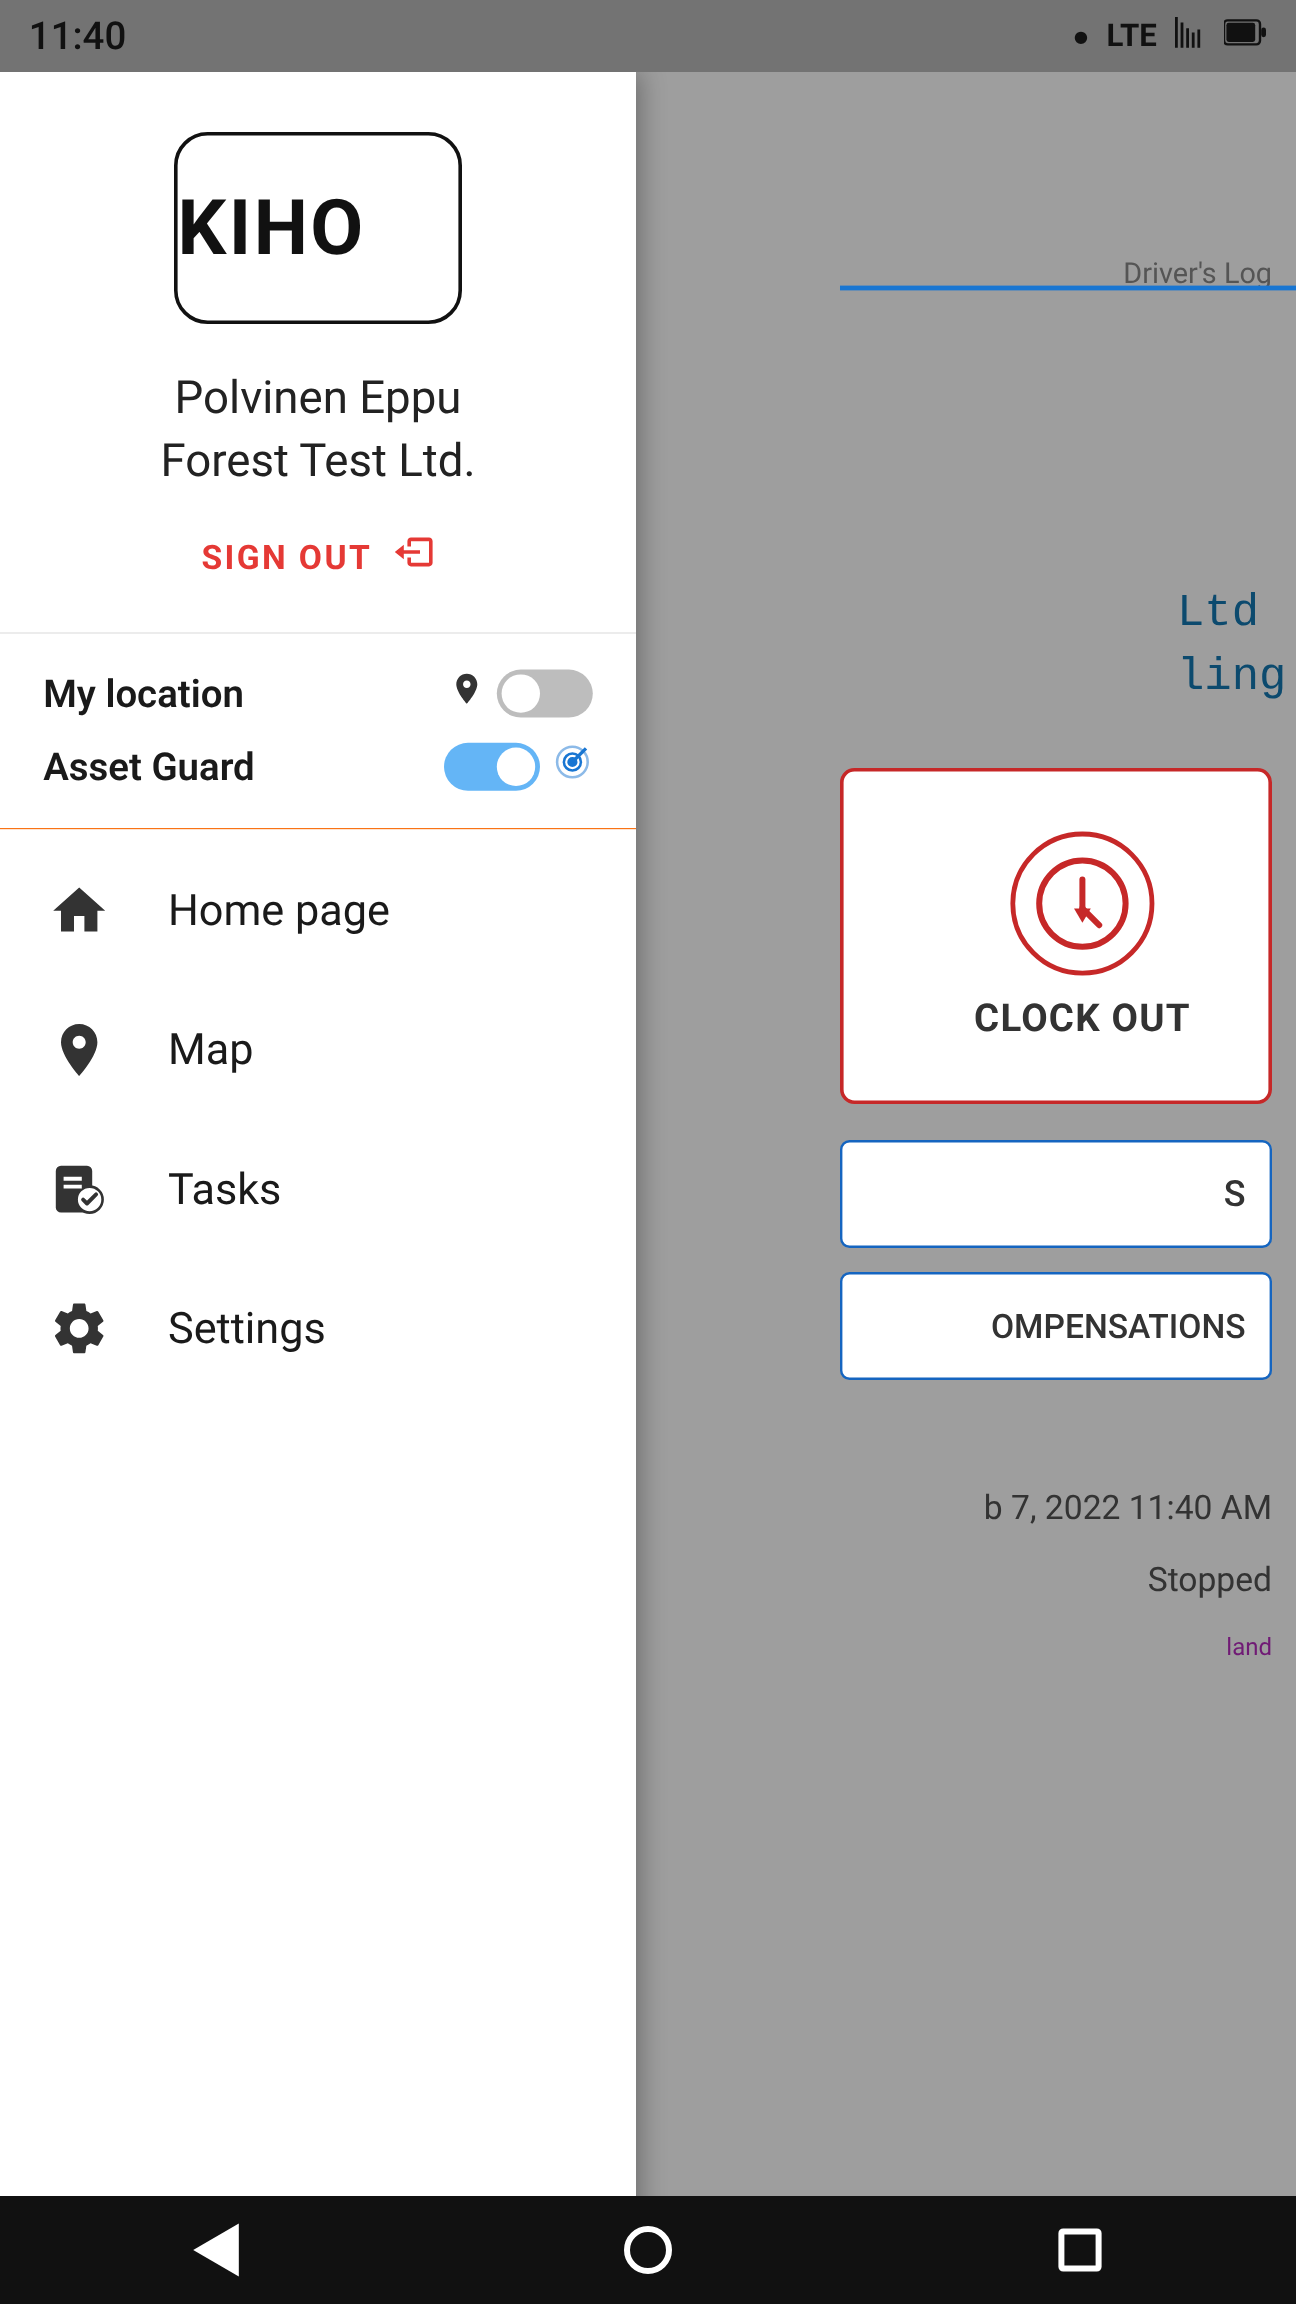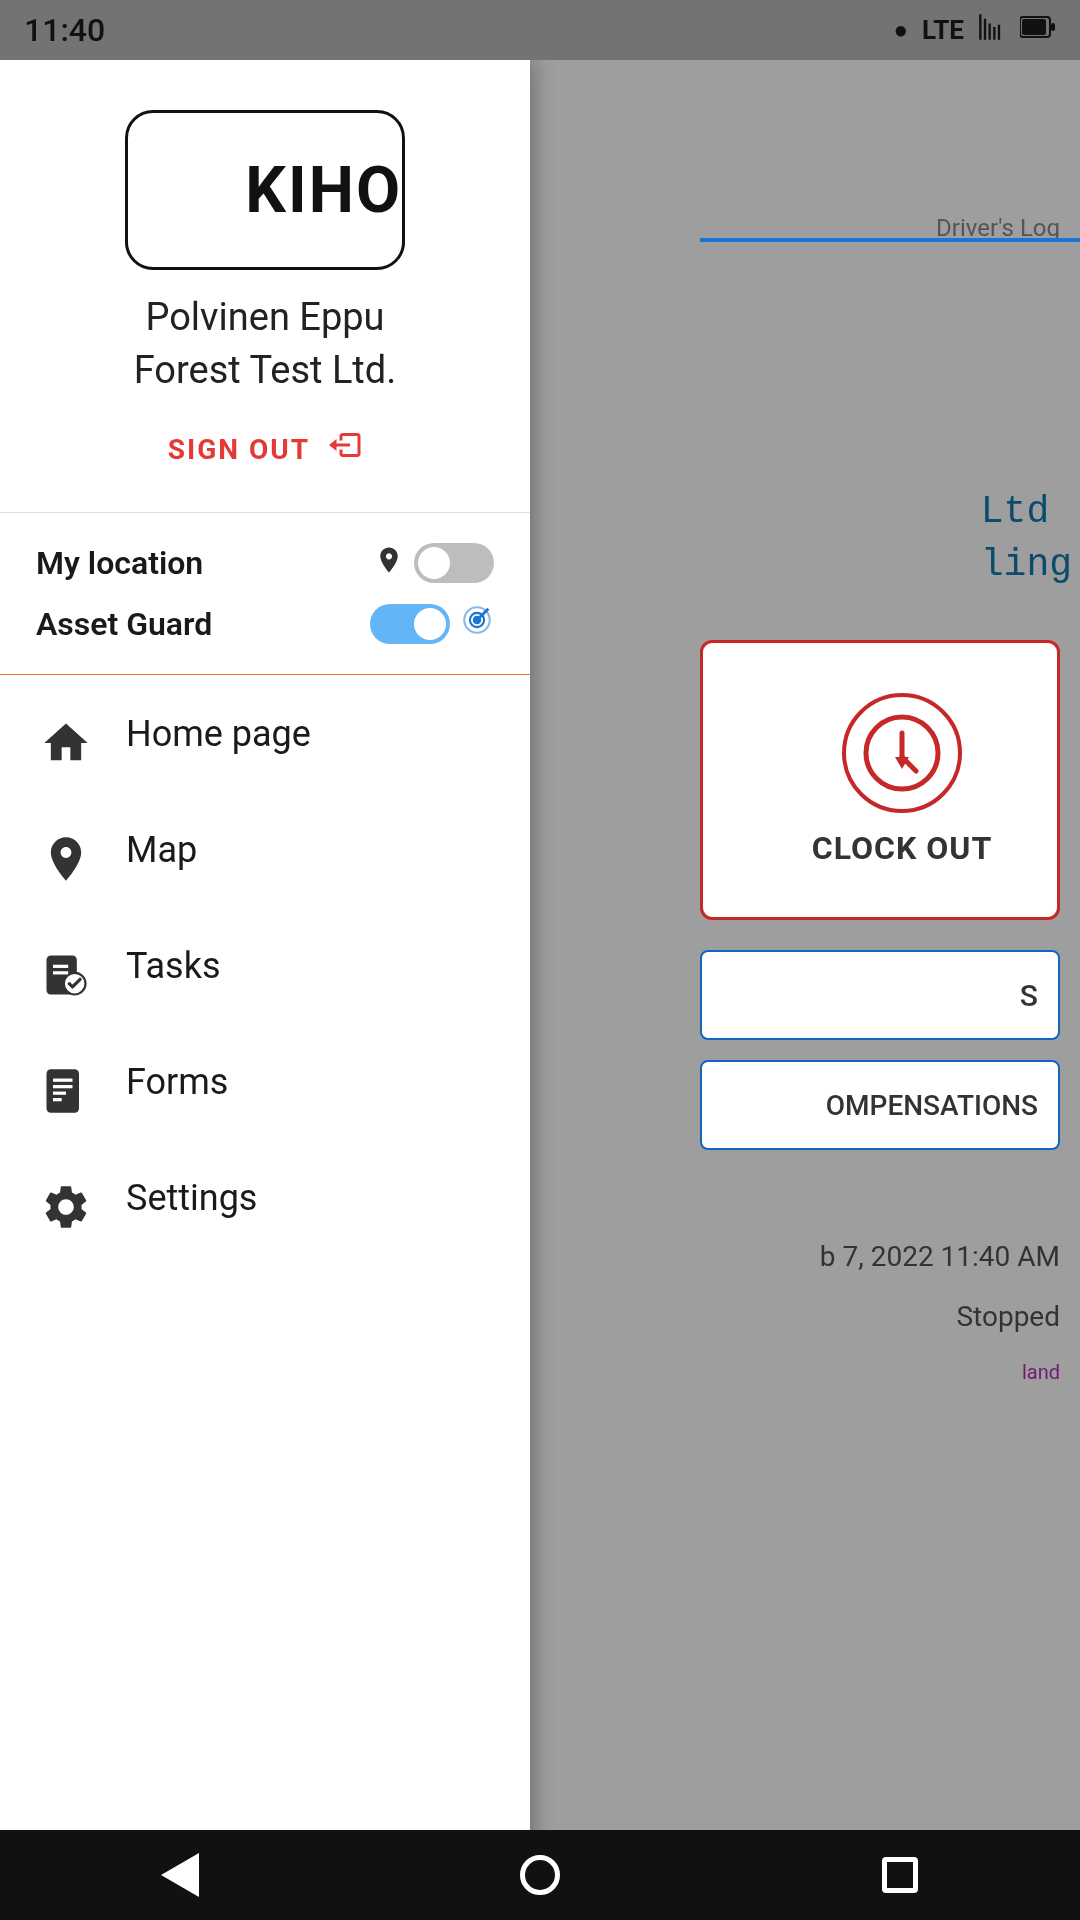--- a/index.html
+++ b/index.html
@@ -186,28 +186,28 @@
     .drawer-header {
       background: white;
       padding: 50px 30px 40px;
       display: flex;
       flex-direction: column;
       align-items: center;
       border-bottom: 1px solid #e0e0e0;
     }
 
     .logo-box {
-      width: 280px;
+      width: 240px;
       height: 160px;
       border: 3px solid #111;
       border-radius: 28px;
       display: flex;
       align-items: center;
-      justify-content: flex-end;
-      margin-bottom: 21px;
+      justify-content: flex-start;
+      margin-bottom: 36px;
     }
     .logo-text {
       font-size: 64px;
       font-weight: 700;
       color: #111;
       letter-spacing: 2px;
     }
 
     .user-name {
       font-size: 38px;
@@ -309,23 +309,24 @@
       color: #1976d2;
     }
 
     
     .nav-items {
       flex: 1;
       padding: 10px 0;
     }
     .nav-item {
       display: flex;
+      align-items: center;
       padding: 28px 36px;
       cursor: pointer;
-      gap: 30px;
+      gap: 44px;
     }
     .nav-icon {
       width: 60px;
       height: 60px;
       display: flex;
       align-items: center;
       justify-content: center;
     }
     .nav-icon svg {
       width: 52px;
@@ -510,32 +511,20 @@
           <rect x="3" y="3" width="14" height="18" rx="2" ry="2" fill="#333"></rect>
           <circle cx="16" cy="16" r="5" fill="white" stroke="#333" stroke-width="1"></circle>
           <polyline points="13.5,16 15,17.5 18.5,14" fill="none" stroke="#333" stroke-width="1.5" stroke-linecap="round" stroke-linejoin="round"></polyline>
           <line x1="6" y1="8" x2="13" y2="8" stroke="white" stroke-width="1.5"></line>
           <line x1="6" y1="11" x2="13" y2="11" stroke="white" stroke-width="1.5"></line>
         </svg>
       </div>
       <span class="nav-label">Tasks</span>
     </div>
 
-    <div class="nav-item">
-      <div class="nav-icon">
-        <svg viewBox="0 0 24 24">
-          <rect x="3" y="2" width="15" height="20" rx="2" ry="2" fill="#333"></rect>
-          <line x1="6" y1="7" x2="15" y2="7" stroke="white" stroke-width="1.5"></line>
-          <line x1="6" y1="10" x2="15" y2="10" stroke="white" stroke-width="1.5"></line>
-          <line x1="6" y1="13" x2="12" y2="13" stroke="white" stroke-width="1.5"></line>
-          <line x1="6" y1="16" x2="10" y2="16" stroke="white" stroke-width="1.5"></line>
-        </svg>
-      </div>
-      <span class="nav-label">Forms</span>
-    </div>
 
 
     <div class="nav-item">
       <div class="nav-icon">
         <svg viewBox="0 0 24 24">
             <path d="M19.14 12.94c.04-.3.06-.61.06-.94s-.02-.64-.07-.94l2.03-1.58c.18-.14.23-.41.12-.61l-1.92-3.32c-.12-.22-.37-.29-.59-.22l-2.39.96c-.5-.38-1.03-.7-1.62-.94l-.36-2.54c-.04-.24-.24-.41-.48-.41h-3.84c-.24 0-.43.17-.47.41l-.36 2.54c-.59.24-1.13.57-1.62.94l-2.39-.96c-.22-.08-.47 0-.59.22L2.74 8.87c-.12.21-.08.47.12.61l2.03 1.58c-.05.3-.09.63-.09.94s.02.64.07.94l-2.03 1.58c-.18.14-.23.41-.12.61l1.92 3.32c.12.22.37.29.59.22l2.39-.96c.5.38 1.03.7 1.62.94l.36 2.54c.05.24.24.41.48.41h3.84c.24 0 .44-.17.47-.41l.36-2.54c.59-.24 1.13-.56 1.62-.94l2.39.96c.22.08.47 0 .59-.22l1.92-3.32c.12-.22.07-.47-.12-.61l-2.01-1.58zM12 15.6c-1.98 0-3.6-1.62-3.6-3.6s1.62-3.6 3.6-3.6 3.6 1.62 3.6 3.6-1.62 3.6-3.6 3.6z"></path>
           </svg>
       </div>
       <span class="nav-label">Settings</span>
     </div>

